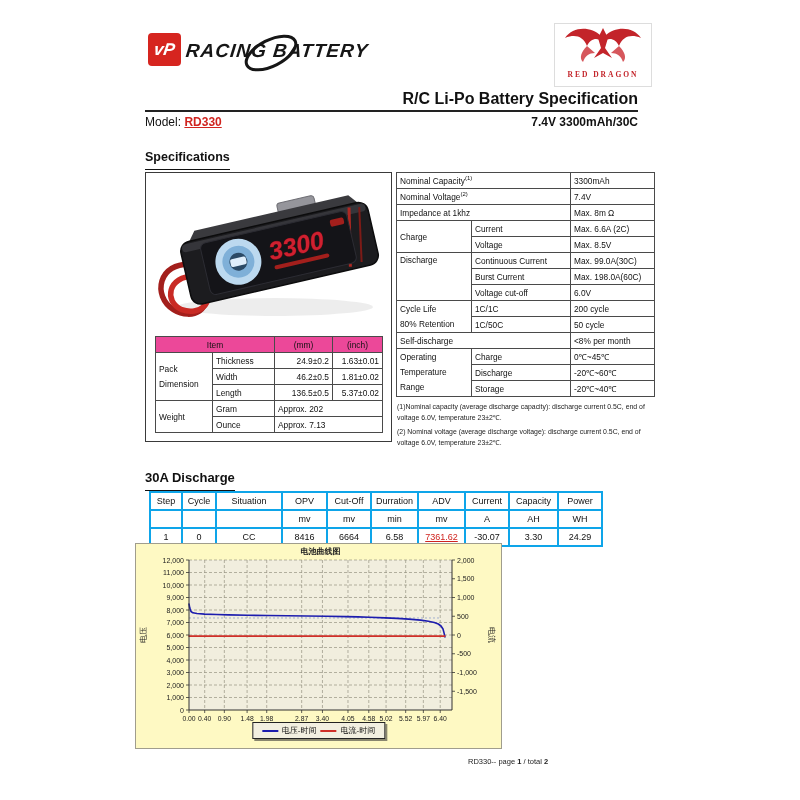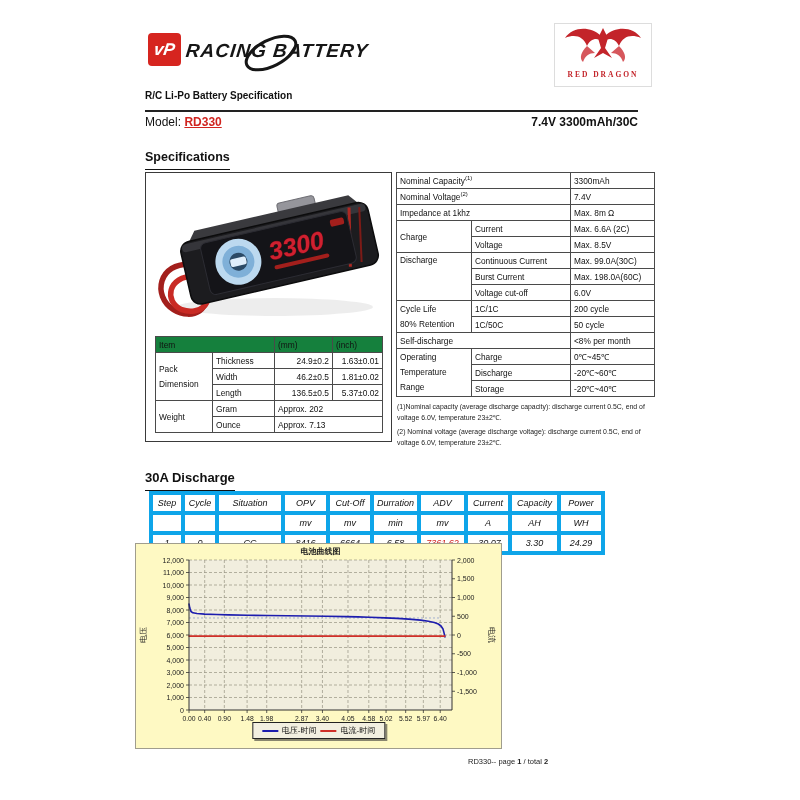--- a/index.html
+++ b/index.html
@@ -10,52 +10,52 @@
   .vp-square{position:absolute;left:148px;top:33px;width:33px;height:33px;background:#d6251f;
              border-radius:4px;display:flex;align-items:center;justify-content:center;}
   .vp-square span{color:#fff;font-weight:bold;font-style:italic;font-size:17px;transform:skewX(-8deg);}
   .brand-text{position:absolute;left:186px;top:40px;font-size:19px;font-weight:900;font-style:italic;
               letter-spacing:1px;color:#161616;transform:skewX(-6deg);white-space:nowrap;}
   .brand-ellipse{position:absolute;left:236px;top:28px;pointer-events:none;}
   .dragon-box{position:absolute;left:554px;top:23px;width:96px;height:62px;border:1px solid #ddd;
               background:#fff;text-align:center;}
   .dragon-text{font-family:"Liberation Serif",serif;color:#c3242a;font-size:7.5px;letter-spacing:2px;
                margin-top:0px;font-weight:bold;}
-  .doc-title{position:absolute;left:145px;top:90px;width:493px;font-weight:bold;font-size:10px;}
+  .doc-title{position:absolute;left:145px;top:90px;width:493px;text-align:right;font-weight:bold;font-size:16px;}
   .header-rule{position:absolute;left:145px;top:110px;width:493px;height:2px;background:#222;}
   .model-row{position:absolute;left:145px;top:115px;width:493px;font-size:12px;}
   .model-value{color:#d0241f;font-weight:bold;text-decoration:underline;}
   .rating{float:right;font-weight:bold;}
 
   
   .h-underline{font-weight:bold;display:inline-block;border-bottom:1.6px solid #111;padding-bottom:5px;}
   .spec-head{position:absolute;left:145px;top:150px;font-size:12.5px;}
   .hrdc-head{position:absolute;left:145px;top:443px;font-size:13px;}
   .dis30-head{position:absolute;left:145px;top:470px;font-size:13px;}
 
   
   .left-box{position:absolute;left:145px;top:172px;width:245px;height:268px;border:1px solid #3a3a3a;background:#fff;}
   .battery-svg{position:absolute;left:1px;top:2px;}
   table{border-collapse:collapse;}
   .dim-table{position:absolute;left:9px;top:163px;width:227px;table-layout:fixed;font-size:8.4px;}
   .dim-table td,.dim-table th{border:1px solid #4a4a4a;height:15px;padding:0 3px;text-align:left;font-weight:normal;}
-  .dim-table th{background:#15803d;text-align:left;}
+  .dim-table th{background:#ec4899;text-align:center;}
   .dim-table .c-num{text-align:right;}
 
   
   .spec-table{position:absolute;left:396px;top:172px;width:258px;table-layout:fixed;font-size:8.3px;}
   .spec-table td{border:1px solid #4a4a4a;height:15px;padding:0 3px;vertical-align:middle;}
   .multiline{line-height:15px;}
 
   .footnotes{position:absolute;left:397px;top:401px;width:262px;font-size:6.9px;line-height:1.6;color:#222;}
   .footnotes div{margin-bottom:3px;}
 
   
   .dis-table{position:absolute;left:149px;top:491px;width:452px;table-layout:fixed;font-size:9px;text-align:center;}
-  .dis-table td,.dis-table th{border:4px solid #0ea5e9;height:16px;padding:0;font-weight:normal;font-style:italic;}
+  .dis-table td,.dis-table th{border:2px solid #0ea5e9;height:16px;padding:0;font-weight:normal;}
   .adv-red{color:#d0241f;text-decoration:underline;font-weight:bold;}
 
   
   .chart-panel{position:absolute;left:135px;top:543px;width:365px;height:204px;background:#fef9c3;
                border:1px solid #a09d8d;text-align:right;}
   .chart-legend{position:absolute;left:50%;transform:translateX(-50%);top:178px;display:flex;gap:4px;
                 align-items:center;background:#f2efe0;border:1px solid #222;box-shadow:2px 2px 0 rgba(40,40,40,.55);
                 padding:2px 9px;font-size:8px;white-space:nowrap;}
   .legend-item{display:flex;align-items:center;gap:4px;}
   .legend-swatch{display:inline-block;width:16px;height:2px;background:#333;}

